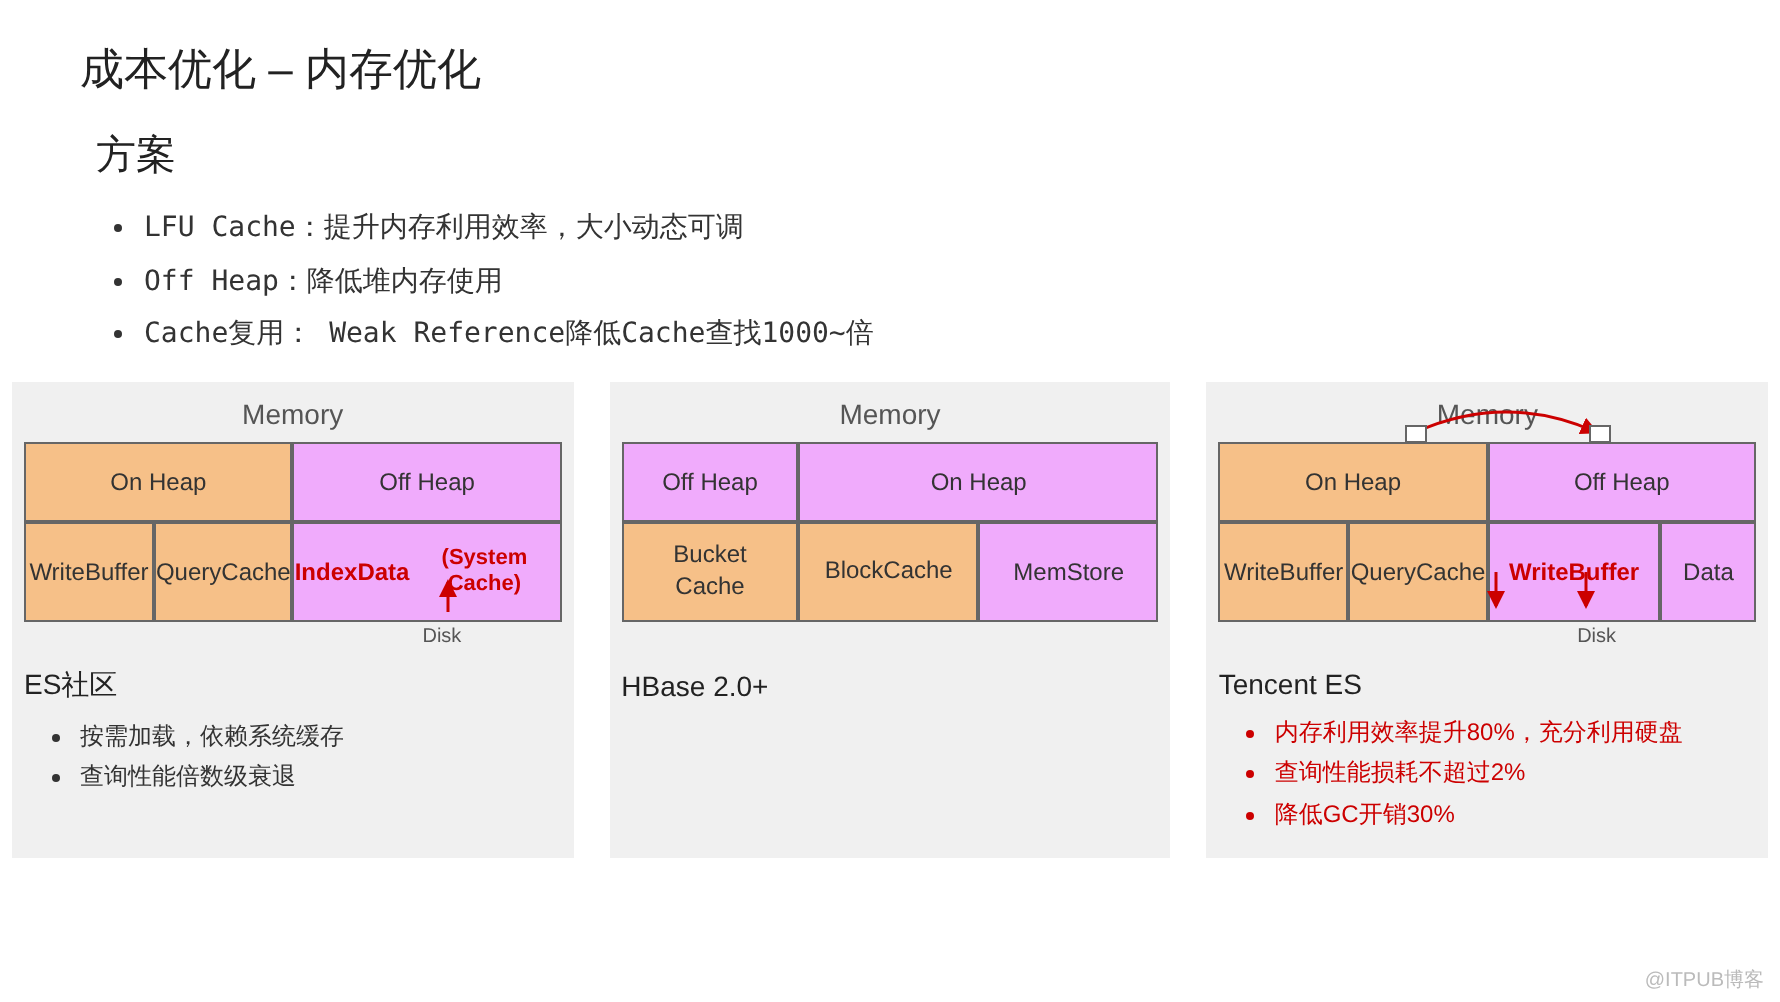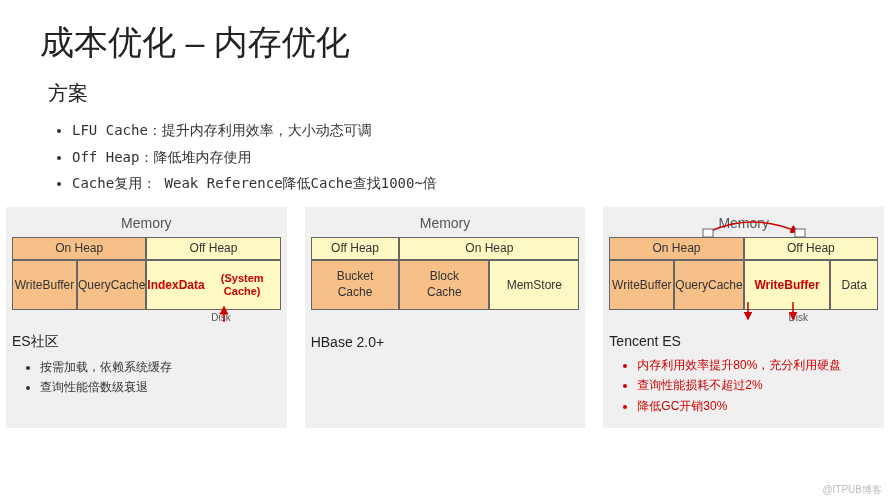--- a/index.html
+++ b/index.html
@@ -1,37 +1,37 @@
 <!DOCTYPE html>
 <html><head>
 <meta charset="utf-8">
 <style>
 *{box-sizing:border-box;margin:0;padding:0}
 body{width:890px;height:501px;background:#fff;font-family:"Microsoft YaHei",Arial,sans-serif;color:#333;position:relative}
-.title{font-size:34px;padding:20px 10px 0 40px;color:#222}
+.title{font-size:22px;padding:20px 10px 0 40px;color:#222}
 .sub{font-size:20px;padding:14px 0 4px 48px;color:#222}
 .bullets{padding:6px 0 0 72px}
 .bullets li{list-style:disc;font-size:14px;line-height:1.9;color:#333;font-family:Consolas,"Microsoft YaHei",monospace}
 .diagrams{display:flex;gap:18px;padding:10px 6px 0 6px}
 .col{flex:1;background:#f0f0f0;padding:8px 6px 12px 6px;position:relative}
 .mem-label{text-align:center;font-size:14px;color:#555;margin-bottom:6px}
 .box{border:1px solid #666;font-size:12px;display:flex;align-items:center;justify-content:center;text-align:center;position:relative}
 .orange{background:#f6c088}
-.green{background:#fef9c3}
+.green{background:#f0abfc}
 .red{color:#c00;font-weight:bold}
 .small{font-size:11px}
 .disk{font-size:10px;color:#555;text-align:right;margin-top:2px}
 .caption{text-align:left;font-size:14px;margin:10px 0 6px 0;color:#222}
 .notes{padding-left:28px}
 .notes li{list-style:disc;font-size:12px;line-height:1.7;color:#333}
 .watermark{position:absolute;right:8px;bottom:4px;font-size:10px;color:#bbb}
 .d1{display:flex;width:100%}
 .lhalf{flex:1;display:flex;flex-direction:column}
 .rhalf{flex:1;display:flex}
-.row1{height:23px}
+.row1{height:40px}
 .row2{height:50px}
 svg.arrows{position:absolute;top:0;left:0;pointer-events:none}
 .tencent .notes{color:#c00}
 .tencent .notes li{color:#c00}
 .indexcache{color:#c00;font-weight:bold}
 .onheap-box{padding:0 4px}
 </style>
 </head>
 <body>
 
@@ -86,21 +86,21 @@
       <div style="flex:0 0 33%;display:flex;flex-direction:column">
         <div class="box green row1 onheap-box">Off Heap</div>
         <div class="box orange row2" style="flex-direction:column;line-height:1.3">
           <span>Bucket</span>
           <span>Cache</span>
         </div>
       </div>
       <div style="flex:1;display:flex;flex-direction:column">
         <div class="box green row1 onheap-box">On Heap</div>
         <div style="display:flex;flex:1">
-          <div class="box orange row2" style="flex:1;flex-direction:column;line-height:1.3">
+          <div class="box orange row2" style="flex:1;flex-direction:row;line-height:1.3">
             <span>Block</span>
             <span>Cache</span>
           </div>
           <div class="box green row2" style="flex:1">MemStore</div>
         </div>
       </div>
     </div>
     <div style="height:14px"></div>
     <div class="caption">HBase 2.0+</div>
   </div>

